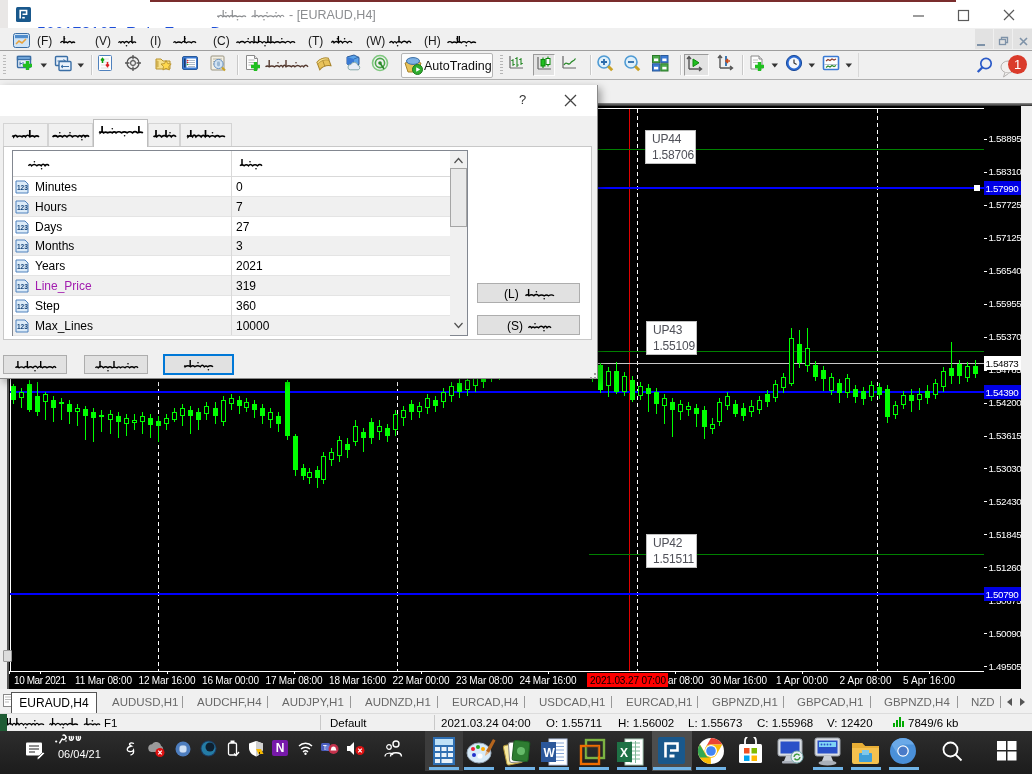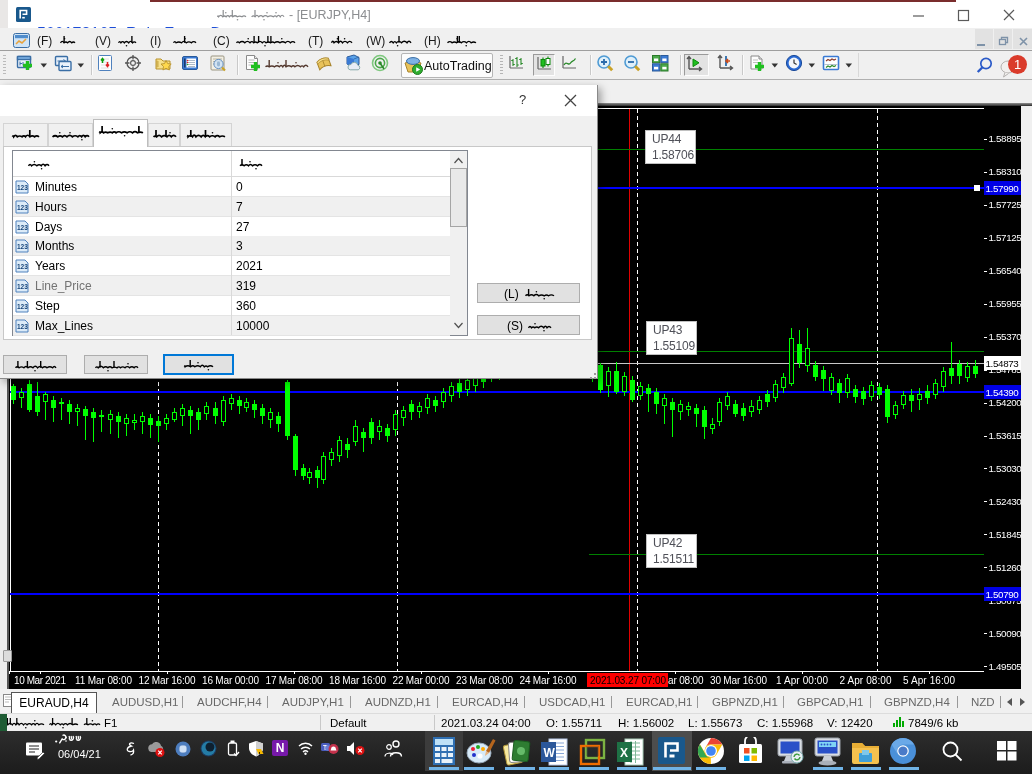--- a/index.html
+++ b/index.html
@@ -23,21 +23,21 @@
         <circle cx="9.8" cy="3.8" r="0.8" fill="#8b8d90"></circle>
         <circle cx="21.5" cy="10.8" r="0.8" fill="#8b8d90"></circle>
       </svg></div>
     <div class="abs" style="left:250px;top:8px"><svg width="34" height="13" viewBox="0 0 34 13" style="overflow:visible">
         <path d="M34,7.8 Q32.1,4.7 30.3,7.8 Q28.5,5.1 26.8,7.8 Q25.1,6.0 23.3,7.8 Q20.5,6.0 17.8,7.8 Q15.4,5.6 13.0,7.8 Q10.9,5.5 8.7,7.8 Q6.9,4.9 5.1,7.8 Q3.4,6.0 1.6,7.8" fill="none" stroke="#8b8d90" stroke-width="1.2"></path>
         <path d="M5.0,7.8 L5.0,1.0" fill="none" stroke="#8b8d90" stroke-width="1.2"></path>
         <circle cx="14.0" cy="10.8" r="0.8" fill="#8b8d90"></circle>
         <circle cx="17.0" cy="3.8" r="0.8" fill="#8b8d90"></circle>
         <circle cx="26.0" cy="3.8" r="0.8" fill="#8b8d90"></circle>
       </svg></div>
-    <div class="abs" style="left:289px;top:8px;font-size:12.5px;color:#8b8d90">- [EURJPY,H4]</div>
+    <div class="abs" style="left:289px;top:8px;font-size:12.5px;color:#8b8d90">- [EURAUD,H4]</div>
     <svg class="abs" style="left:905px;top:6px" width="120" height="18">
 <path d="M8,10 h11" stroke="#5a5a5a" stroke-width="1.2"></path>
 <rect x="53.5" y="4.5" width="10" height="10" fill="none" stroke="#5a5a5a" stroke-width="1.2"></rect>
 <path d="M99,4 l10,10 M109,4 l-10,10" stroke="#5a5a5a" stroke-width="1.2"></path>
     </svg>
     <div class="abs" style="left:0;top:28px;width:1032px;height:22px;background:#f0f0f0"></div>
     <svg class="abs" style="left:13px;top:33px" width="17" height="15">
       <rect x="0.5" y="0.5" width="16" height="14" rx="2" fill="#cfe4f7" stroke="#3b6ea5"></rect>
       <rect x="2" y="2" width="13" height="3.2" fill="#4f8ccc"></rect>
       <path d="M3,11 l3,-3 l3,2 l4,-4" stroke="#e8a33d" stroke-width="1.6" fill="none"></path>
@@ -1036,21 +1036,21 @@
       <path d="M1,1 h9 l3,3 v9 h-12 z" fill="#dcebf8" stroke="#4f81bd"></path>
       <text x="2" y="10" font-size="6.5" fill="#17457a" font-weight="bold">123</text>
     </svg>
     <div class="abs" style="left:35px;top:259px;font-size:12px;color:#000;z-index:6">Years</div>
     <div class="abs" style="left:236px;top:259px;font-size:12px;color:#000;z-index:6">2021</div>
     <div class="abs" style="left:13px;top:276px;width:437px;height:20px;background:#f0f0f0;border-bottom:1px solid #e4e4e4;z-index:5"></div>
     <svg class="abs" style="left:15px;top:279px;z-index:6" width="14" height="14">
       <path d="M1,1 h9 l3,3 v9 h-12 z" fill="#dcebf8" stroke="#4f81bd"></path>
       <text x="2" y="10" font-size="6.5" fill="#17457a" font-weight="bold">123</text>
     </svg>
-    <div class="abs" style="left:35px;top:279px;font-size:12px;color:#737373;z-index:6">Line_Price</div>
+    <div class="abs" style="left:35px;top:279px;font-size:12px;color:#a21caf;z-index:6">Line_Price</div>
     <div class="abs" style="left:236px;top:279px;font-size:12px;color:#000;z-index:6">319</div>
     <div class="abs" style="left:13px;top:296px;width:437px;height:20px;background:#fff;border-bottom:1px solid #e4e4e4;z-index:5"></div>
     <svg class="abs" style="left:15px;top:299px;z-index:6" width="14" height="14">
       <path d="M1,1 h9 l3,3 v9 h-12 z" fill="#dcebf8" stroke="#4f81bd"></path>
       <text x="2" y="10" font-size="6.5" fill="#17457a" font-weight="bold">123</text>
     </svg>
     <div class="abs" style="left:35px;top:299px;font-size:12px;color:#000;z-index:6">Step</div>
     <div class="abs" style="left:236px;top:299px;font-size:12px;color:#000;z-index:6">360</div>
     <div class="abs" style="left:13px;top:316px;width:437px;height:20px;background:#f0f0f0;border-bottom:1px solid #e4e4e4;z-index:5"></div>
     <svg class="abs" style="left:15px;top:319px;z-index:6" width="14" height="14">

